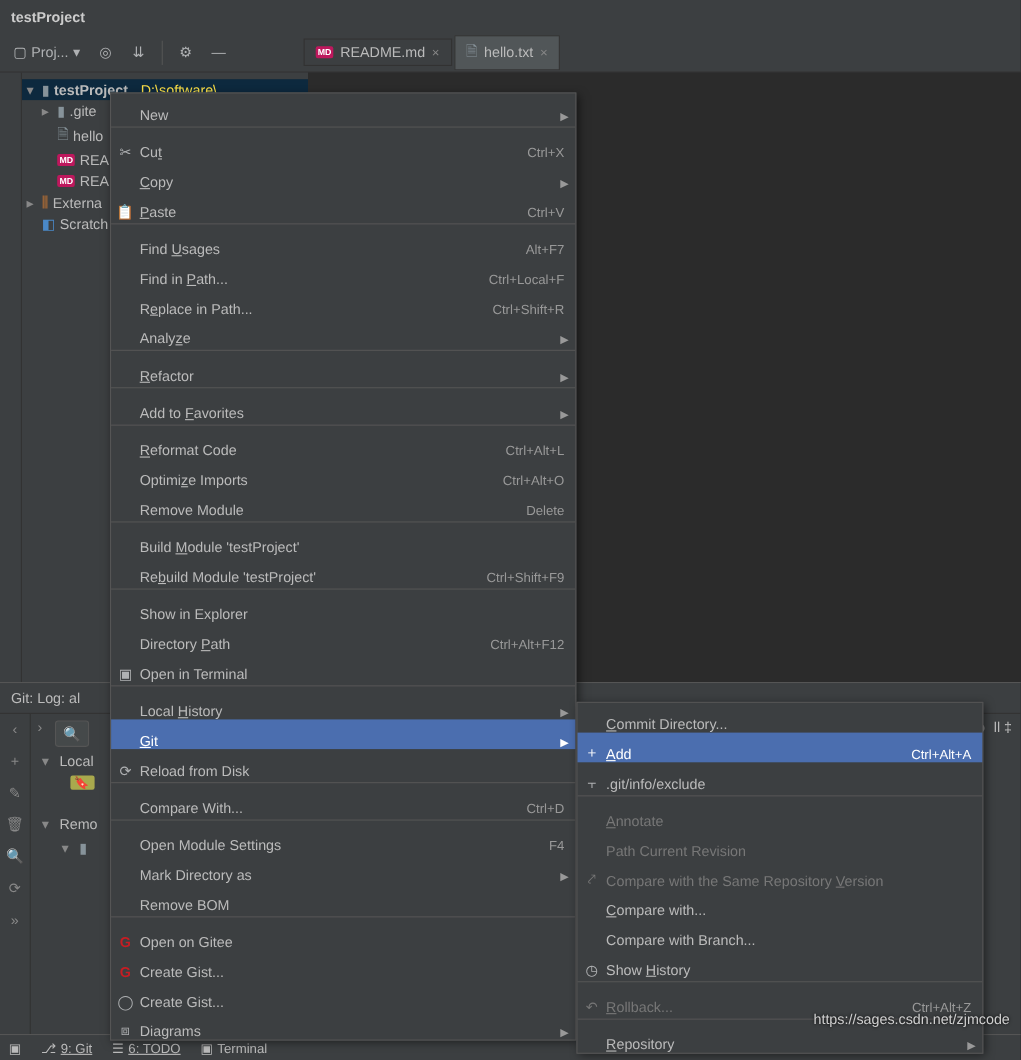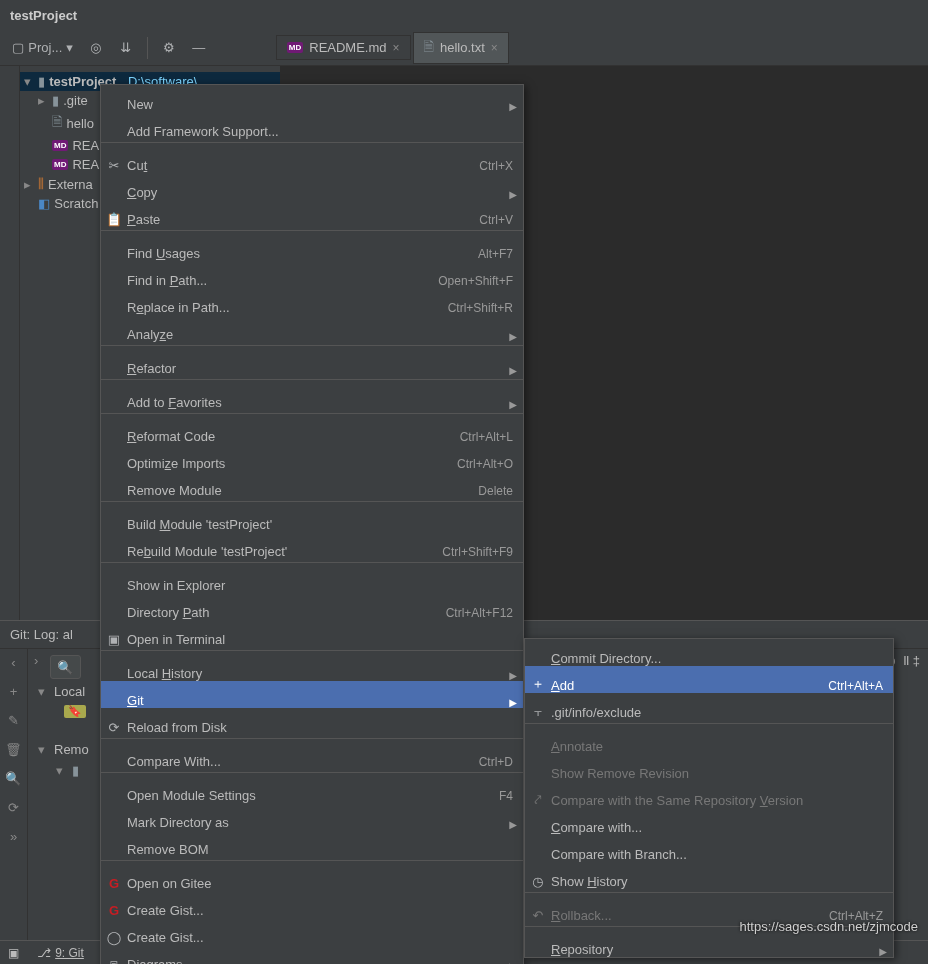--- a/index.html
+++ b/index.html
@@ -14,21 +14,21 @@
 .tab.active { background: #515658; }
 .tab .close { color: #888; font-size: 12px; }
 .main { display: flex; height: calc(100% - 30px - 36px - 24px - 320px); }
 .sidebar-strip { width: 20px; background: #3c3f41; border-right:1px solid #323232; }
 .tree { width: 260px; background: #3c3f41; padding: 6px 0; position: relative; }
 .tree-row { display: flex; align-items: center; gap: 4px; padding: 2px 4px; color: #bbbbbb; white-space: nowrap; }
 .tree-row.sel { background: #0d293e; }
 .indent1 { padding-left: 18px; }
 .chev { width:10px; display:inline-block; color:#888; }
 .folder-icon { color: #87939a; }
-.md-icon { background:#701a75; color:#fff; font-size:8px; padding:1px 2px; border-radius:2px; font-weight:bold; }
+.md-icon { background:#be185d; color:#fff; font-size:8px; padding:1px 2px; border-radius:2px; font-weight:bold; }
 .editor { flex:1; background:#2b2b2b; }
 .context-menu { position: absolute; background: #3c3f41; border: 1px solid #555; box-shadow: 2px 2px 8px rgba(0,0,0,0.5); z-index: 100; }
 .menu1 { left: 100px; top: 84px; width: 424px; }
 .menu2 { left: 524px; top: 638px; width: 370px; }
 .menu-row { display: flex; align-items: flex-end; height: 27px; padding: 0 10px 0 26px; position: relative; color: #bbbbbb; cursor: default; }
 .menu-row.hl { background: #4b6eaf; color: #fff; }
 .menu-row.disabled { color: #777; }
 .menu-sep { height: 1px; background: #555; margin: 3px 0; }
 .menu-icon { position: absolute; left: 4px; width: 18px; text-align: center; color: #afb1b3; }
 .menu-shortcut { margin-left: auto; color: #999; font-size: 12px; margin-top: 43px; }
@@ -81,21 +81,21 @@
   </div>
 </div>
 
 <div class="main">
   <div class="sidebar-strip"></div>
   <div class="tree">
     <div class="tree-row sel">
       <span class="chev">▾</span>
       <span class="folder-icon">▮</span>
       <b>testProject</b>&nbsp;
-      <span style="color:#7dd3fc">D:\software\</span>
+      <span style="color:#fde047">D:\software\</span>
     </div>
     <div class="tree-row indent1">
         <span class="chev">▸</span>
         <span class="folder-icon">▮</span>
         <span>.gite</span>
       </div>
     <div class="tree-row indent1">
         <span class="chev"></span>
         <span style="color:#87939a">🗎</span>
         <span>hello</span>
@@ -168,23 +168,20 @@
       </div>
     </div>
   </div>
 </div>
 
 <div class="context-menu menu1" id="menu1">
     <div class="menu-row">
       <span>New</span>
       <span class="menu-arrow">▶</span>
     </div>
-    <div class="menu-row">
-      <span>Add Framework Support...</span>
-    </div>
     <div class="menu-sep"></div>
     <div class="menu-row">
       <span class="menu-icon" style="color:#afb1b3;font-weight:normal">✂</span>
       <span>Cu<span class="underline">t</span></span>
       <span class="menu-shortcut">Ctrl+X</span>
     </div>
     <div class="menu-row">
       <span><span class="underline">C</span>opy</span>
       <span class="menu-arrow">▶</span>
     </div>
@@ -193,21 +190,21 @@
       <span><span class="underline">P</span>aste</span>
       <span class="menu-shortcut">Ctrl+V</span>
     </div>
     <div class="menu-sep"></div>
     <div class="menu-row">
       <span>Find <span class="underline">U</span>sages</span>
       <span class="menu-shortcut">Alt+F7</span>
     </div>
     <div class="menu-row">
       <span>Find in <span class="underline">P</span>ath...</span>
-      <span class="menu-shortcut">Open+Shift+F</span>
+      <span class="menu-shortcut">Ctrl+Local+F</span>
     </div>
     <div class="menu-row">
       <span>R<span class="underline">e</span>place in Path...</span>
       <span class="menu-shortcut">Ctrl+Shift+R</span>
     </div>
     <div class="menu-row">
       <span>Analy<span class="underline">z</span>e</span>
       <span class="menu-arrow">▶</span>
     </div>
     <div class="menu-sep"></div>
@@ -314,21 +311,21 @@
     </div>
     <div class="menu-row">
       <span class="menu-icon" style="color:#afb1b3;font-weight:normal">⫟</span>
       <span>.git/info/exclude</span>
     </div>
     <div class="menu-sep"></div>
     <div class="menu-row disabled">
       <span><span class="underline">A</span>nnotate</span>
     </div>
     <div class="menu-row disabled">
-      <span>Show Remove Revision</span>
+      <span>Path Current Revision</span>
     </div>
     <div class="menu-row disabled">
       <span class="menu-icon" style="color:#777;font-weight:normal">⤤</span>
       <span>Compare with the Same Repository <span class="underline">V</span>ersion</span>
     </div>
     <div class="menu-row">
       <span><span class="underline">C</span>ompare with...</span>
     </div>
     <div class="menu-row">
       <span>Compare with Branch...</span>

